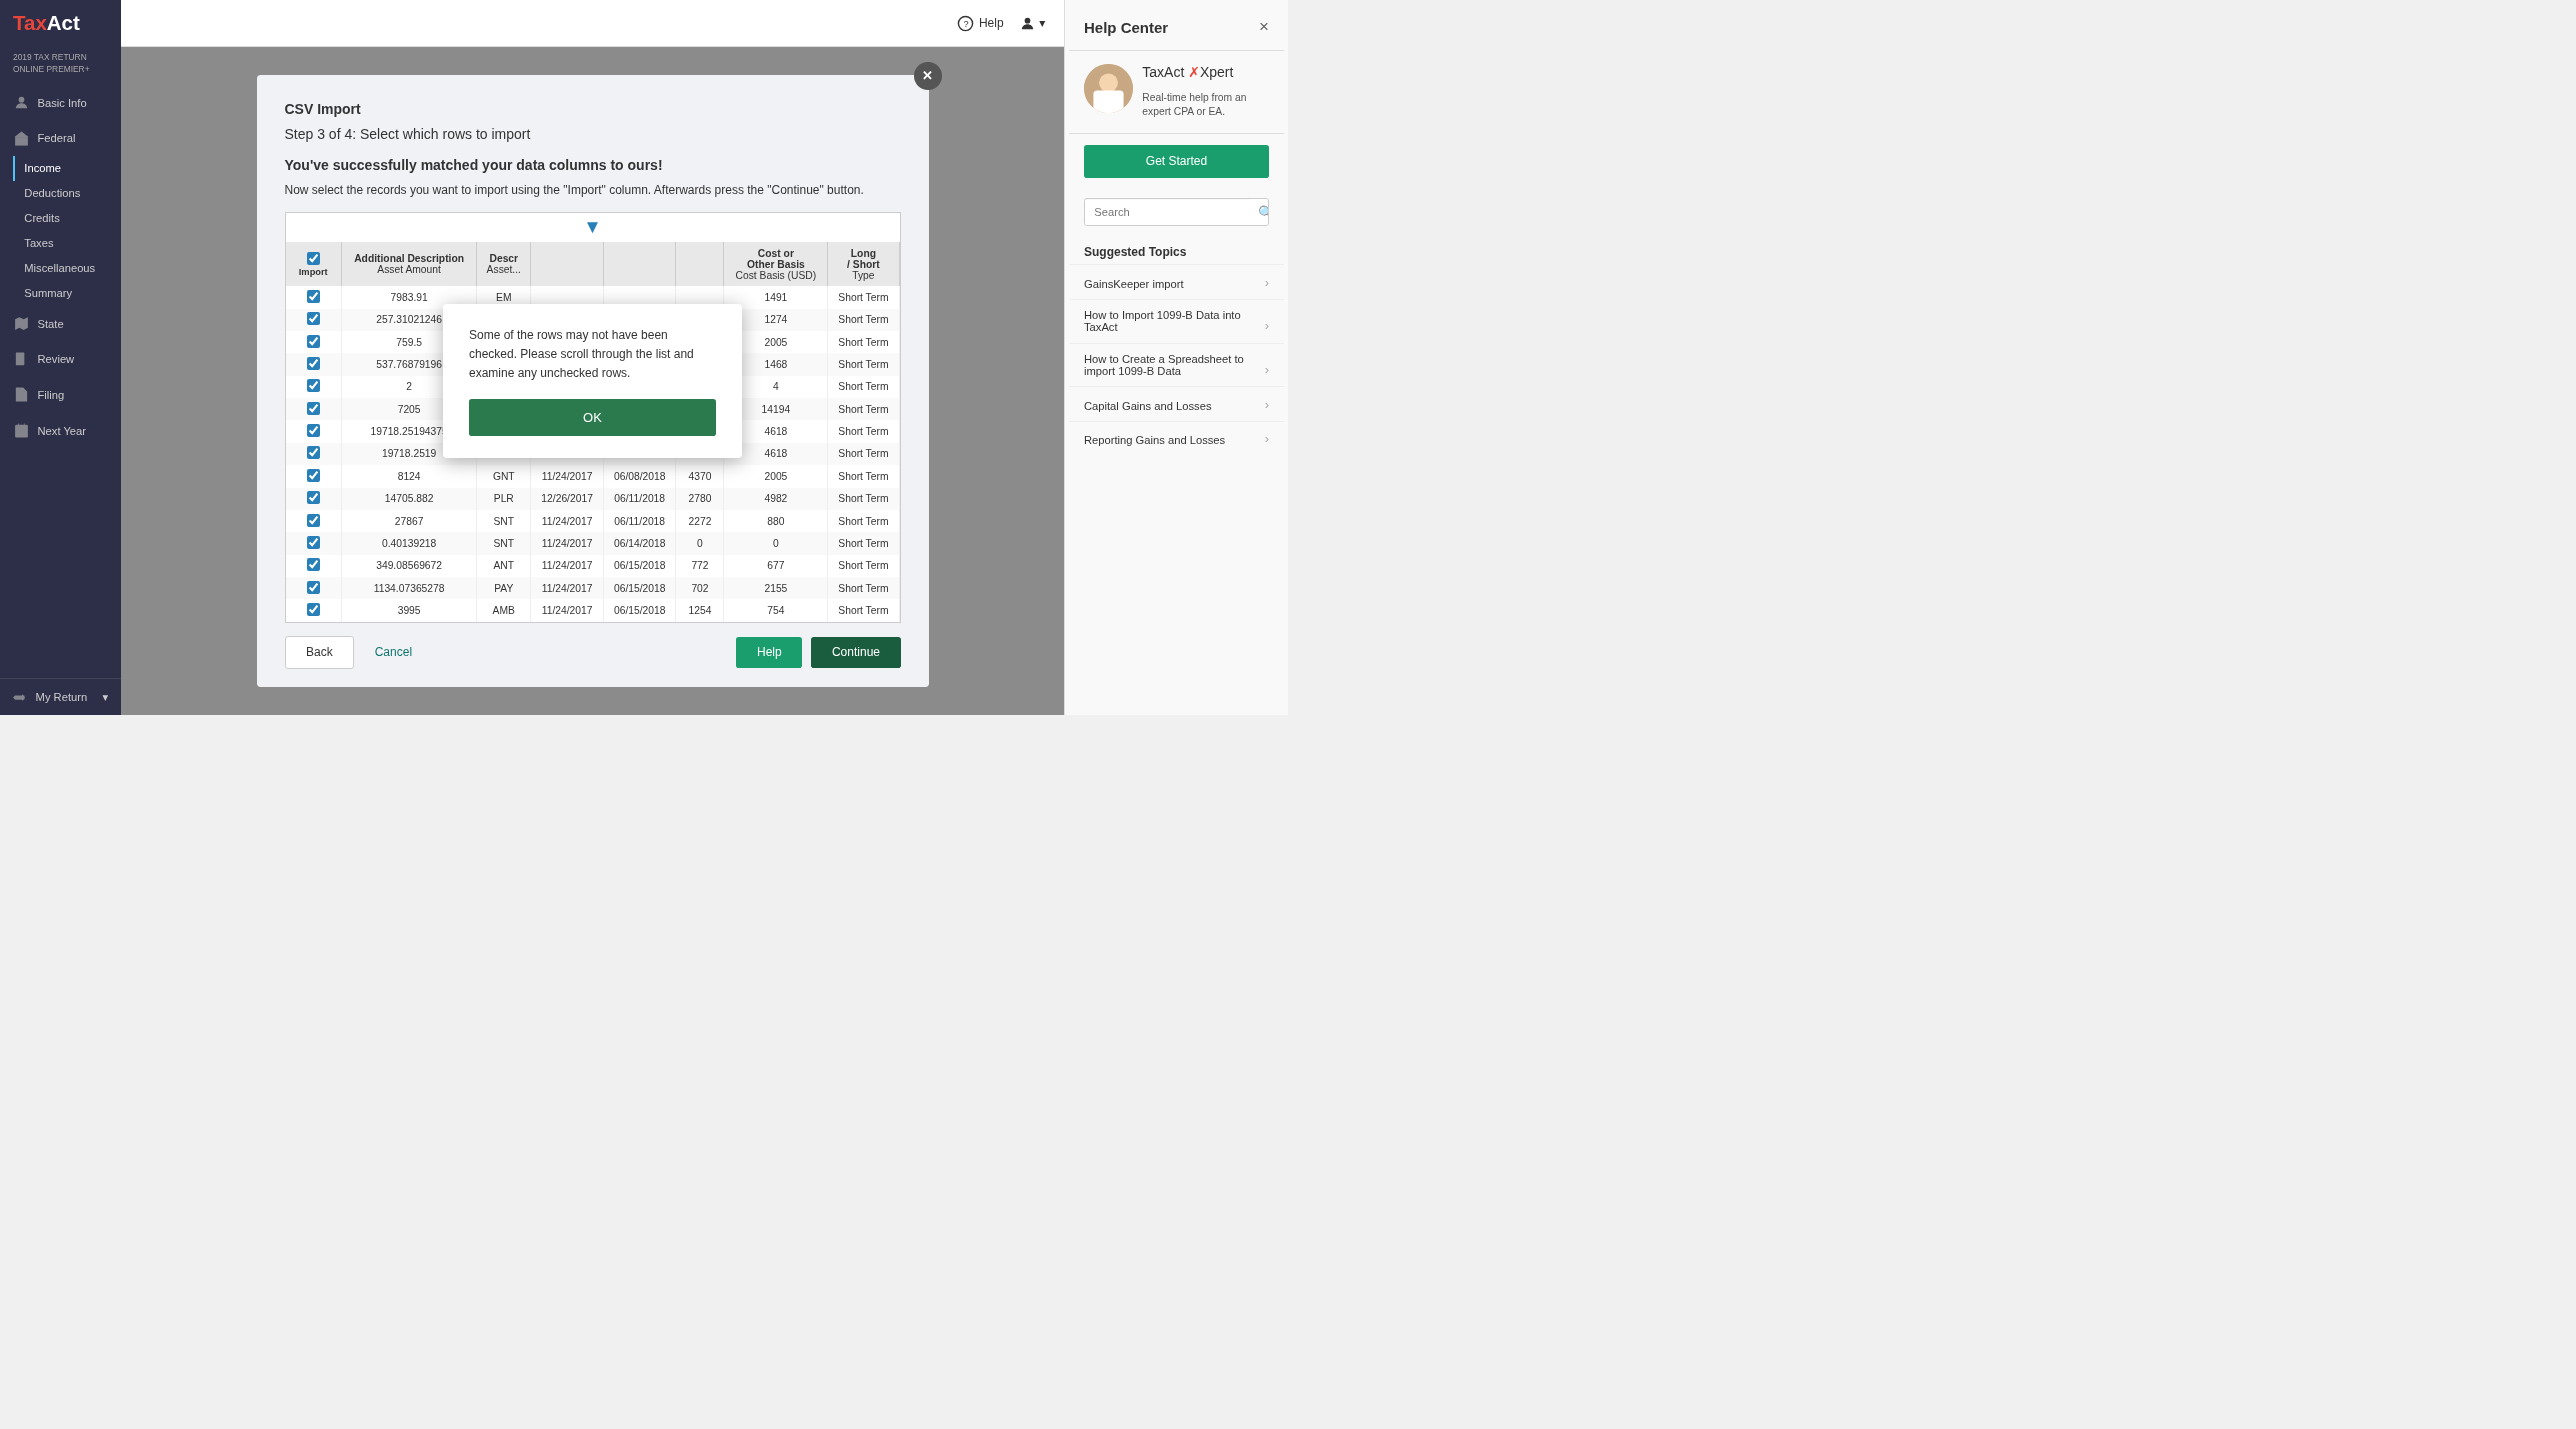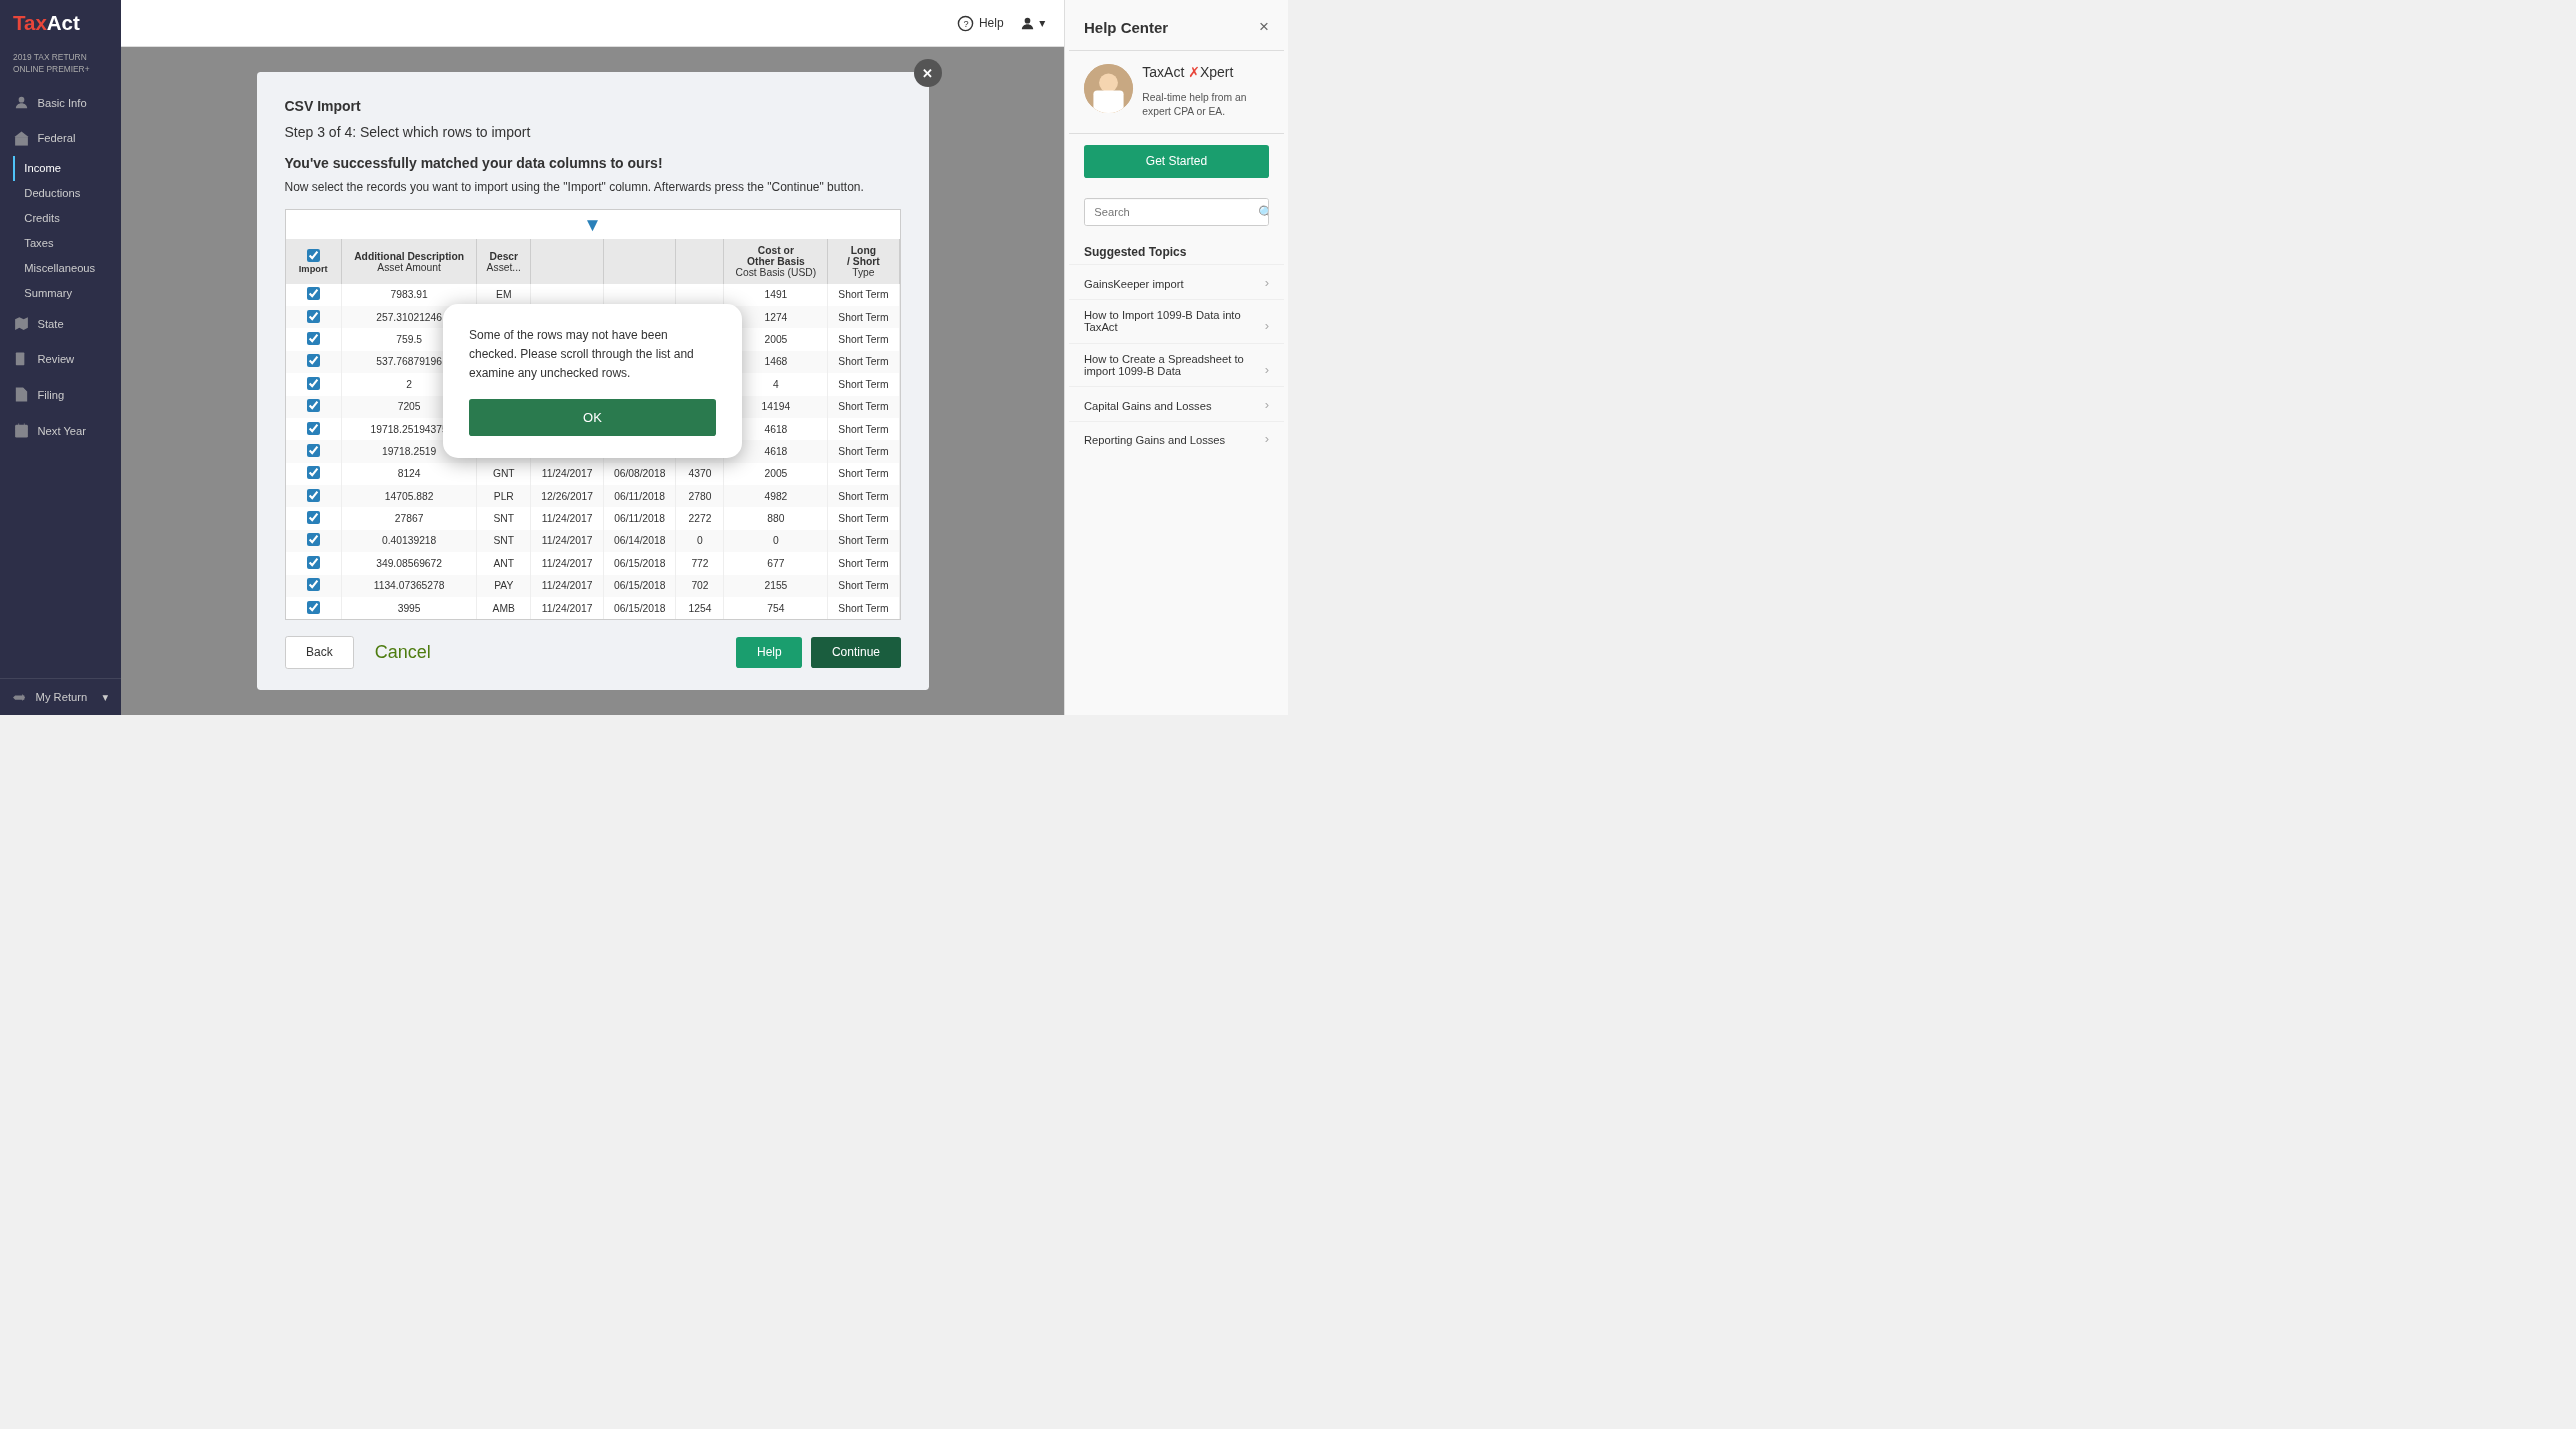--- a/index.html
+++ b/index.html
@@ -228,22 +228,22 @@
       cursor: pointer;
       border: none;
     }
     .btn-back {
       background: #fff;
       color: #333;
       border: 0.9px solid #ccc;
     }
     .btn-cancel {
       background: transparent;
-      color: #4d7c0f;
-      font-size: 18px;
+      color: #0f766e;
+      font-size: 12px;
       border: none;
     }
     .btn-help {
       background: #1a9e6e;
       color: #fff;
     }
     .btn-continue {
       background: #1a5d3e;
       color: #fff;
     }
@@ -254,21 +254,21 @@
     .alert-overlay {
       position: absolute;
       top: 0; left: 0; right: 0; bottom: 0;
       display: flex;
       align-items: center;
       justify-content: center;
       z-index: 20;
     }
     .alert-box {
       background: #fff;
-      border-radius: 15px;
+      border-radius: 4px;
       padding: 22.4px 26px;
       width: 299px;
       box-shadow: 0 3.7px 18.7px rgba(0,0,0,0.3);
       display: flex;
       flex-direction: column;
       gap: 15px;
     }
     .alert-text {
       font-size: 12px;
       color: #333;

